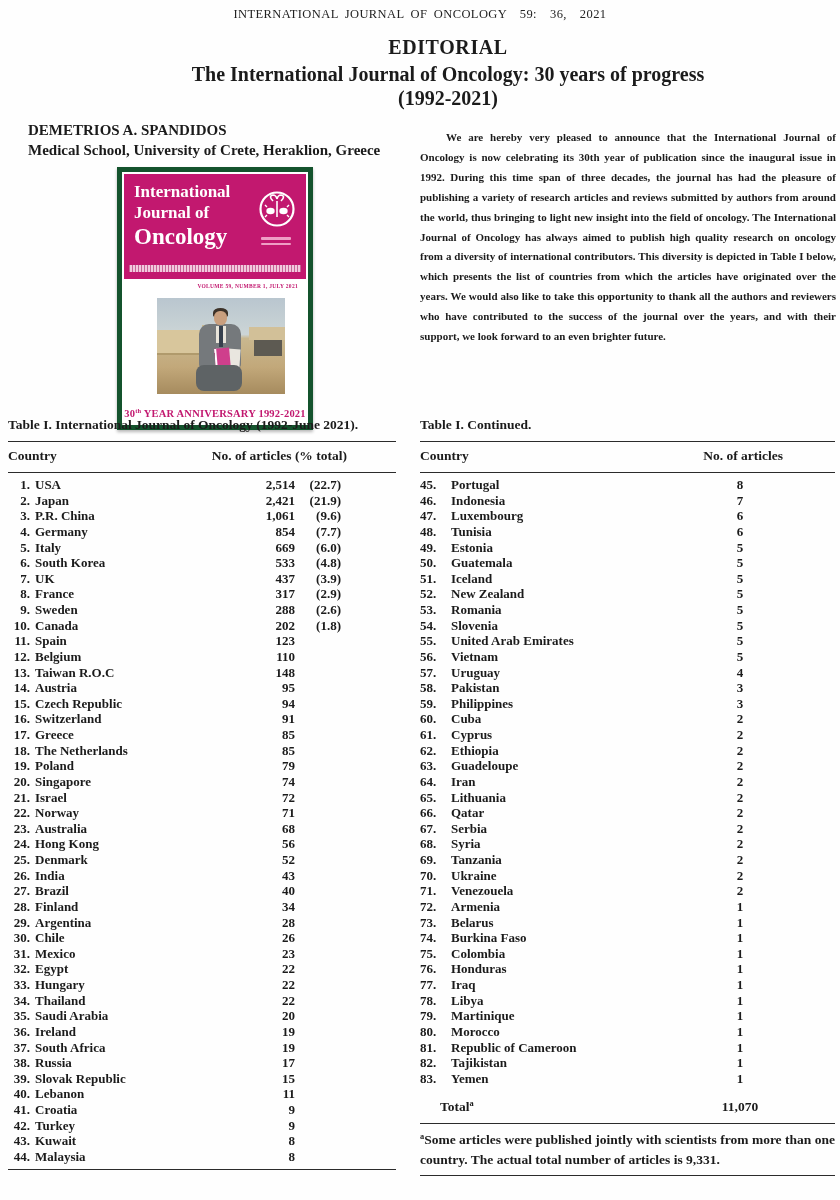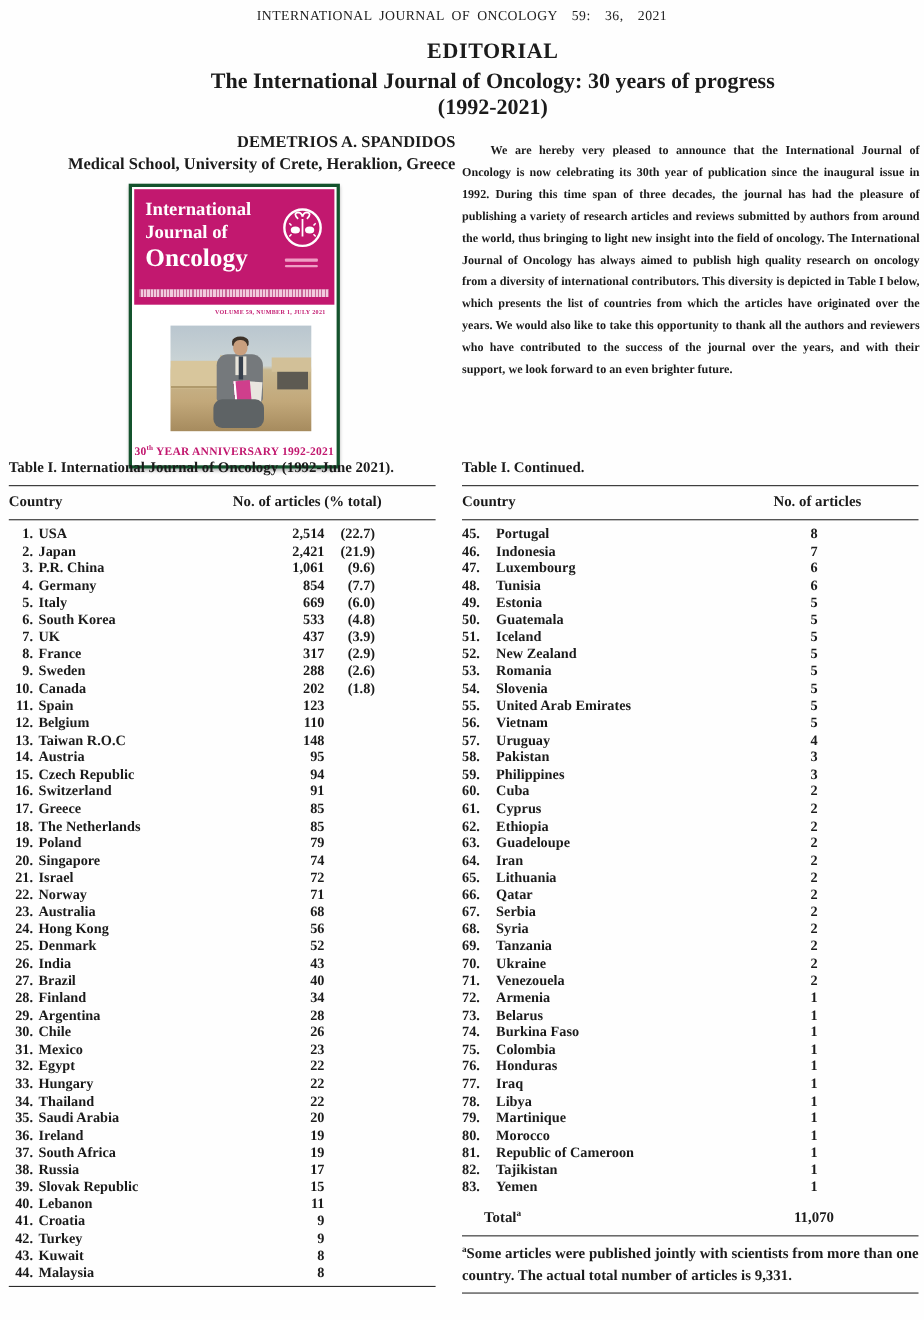--- a/index.html
+++ b/index.html
@@ -7,26 +7,26 @@
   .page{position:relative;width:840px;height:1200px;background:#fefefe;overflow:hidden;
         font-family:"Liberation Serif",serif;color:var(--ink);}
 
   .journal-header{position:absolute;top:7px;left:0;width:100%;text-align:center;
         font-size:12.5px;letter-spacing:.4px;word-spacing:3px;white-space:pre;color:#222;}
 
   .editorial{position:absolute;top:36px;left:0;width:100%;text-align:center;font-weight:700;padding-left:28px;}
   .kicker{font-size:20px;letter-spacing:.6px;}
   .title{font-size:20px;line-height:24px;margin-top:3px;}
 
-  .author-block{position:absolute;top:120px;left:0;width:414px;text-align:right;
-        font-weight:700;font-size:15px;line-height:20px;}
+  .author-block{position:absolute;top:120px;left:0;width:414px;text-align:left;
+        font-weight:700;font-size:15px;line-height:20px;padding-left:28px;}
 
   
   .cover{position:absolute;top:167px;left:117px;width:186px;height:253px;background:#fff;
-        border:3px solid #14532d;box-shadow:0 2px 3px rgba(0,0,0,.28);}
+        border:5px solid #14532d;box-shadow:0 2px 3px rgba(0,0,0,.28);}
   .cover-top{position:absolute;top:2px;left:2px;right:2px;height:105px;background:var(--magenta);}
   .cover-title{position:absolute;left:10px;top:7px;color:#fff;font-weight:700;}
   .ct-sm{font-size:17px;line-height:21px;}
   .ct-lg{font-size:23px;line-height:27px;}
   .logo{position:absolute;right:9px;top:15px;width:40px;height:40px;}
   .issn-lines{position:absolute;right:15px;top:63px;width:30px;}
   .issn-lines div{height:2.5px;background:#ef9ec5;margin-bottom:3px;border-radius:1px;}
   .tagline{position:absolute;left:5px;right:5px;bottom:7px;height:7px;background:#f2cadd;
         background-image:repeating-linear-gradient(90deg,rgba(164,16,92,.55) 0 1px,transparent 1px 3px);}
   .volume-line{position:absolute;right:10px;top:111px;font-size:5.5px;color:var(--magenta);

